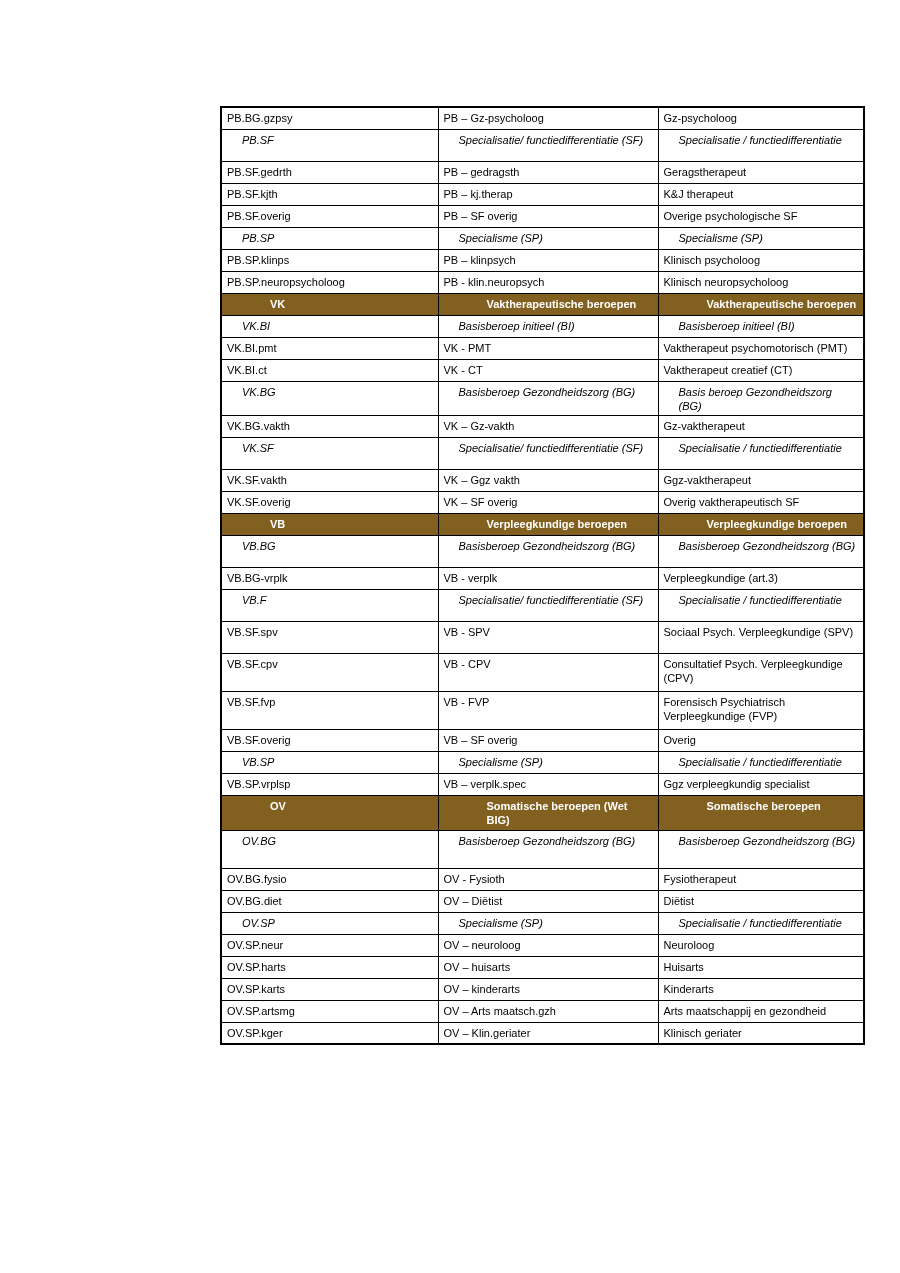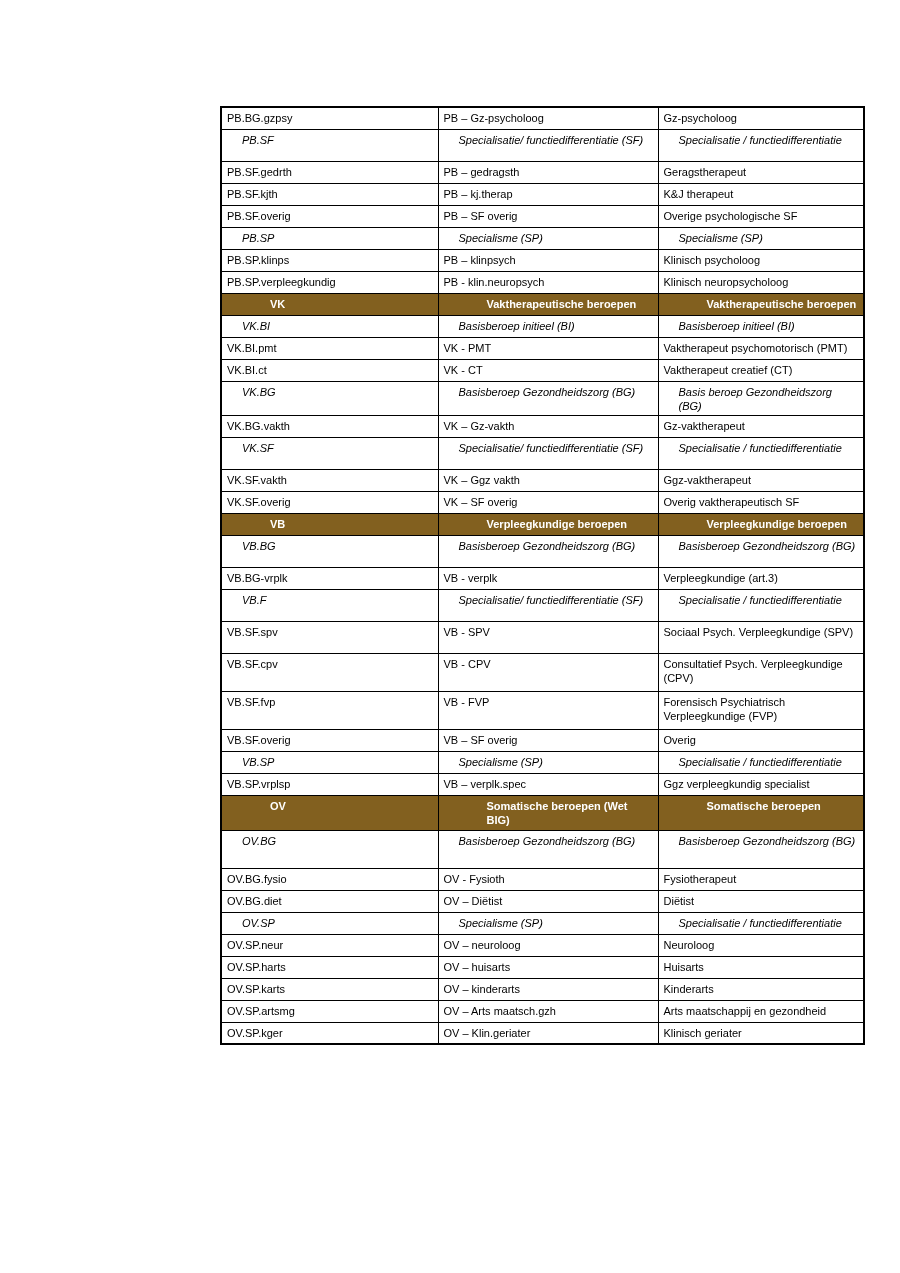--- a/index.html
+++ b/index.html
@@ -88,21 +88,21 @@
           <td>PB.SP</td>
           <td>Specialisme (SP)</td>
           <td>Specialisme (SP)</td>
         </tr>
         <tr class="sz-n">
           <td>PB.SP.klinps</td>
           <td>PB – klinpsych</td>
           <td>Klinisch psycholoog</td>
         </tr>
         <tr class="sz-n">
-          <td>PB.SP.verpleegkundig</td>
+          <td>PB.SP.neuropsycholoog</td>
           <td>PB - klin.neuropsych</td>
           <td>Klinisch neuropsycholoog</td>
         </tr>
         <tr class="hdr sz-n">
           <td>VK</td>
           <td>Vaktherapeutische beroepen</td>
           <td>Vaktherapeutische beroepen</td>
         </tr>
         <tr class="sz-n it">
           <td>VK.BI</td>

